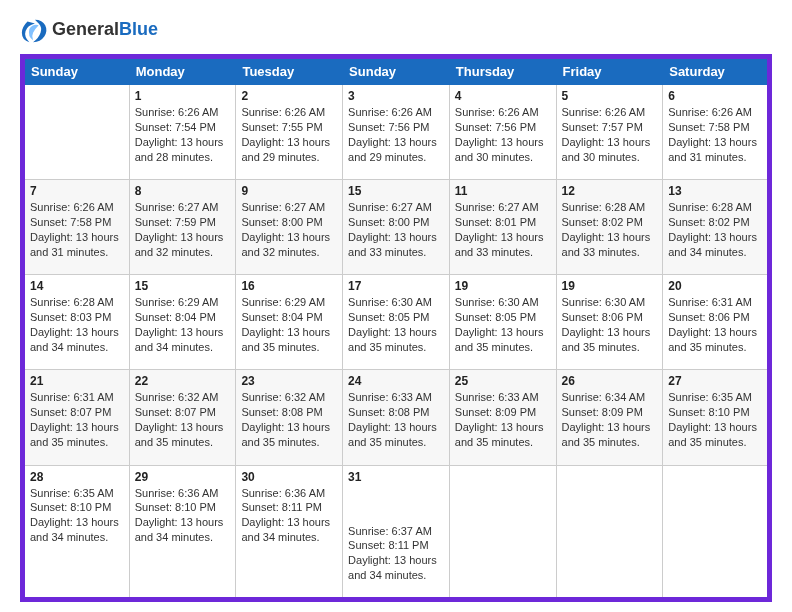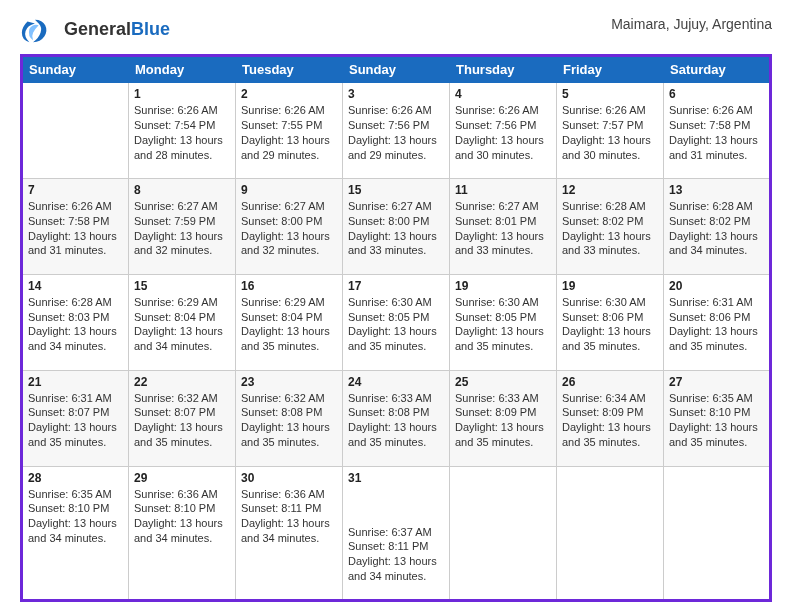--- a/index.html
+++ b/index.html
@@ -19,21 +19,21 @@
     }
     .header {
       display: flex;
       justify-content: space-between;
       align-items: flex-start;
       margin-bottom: 10px;
     }
     .logo {
       display: flex;
       align-items: center;
-      gap: 16px;
+      gap: 4px;
     }
     .logo-text {
       font-size: 18px;
       font-weight: bold;
       line-height: 1.1;
     }
     .logo-general { color: #333; }
     .logo-blue { color: #1a6bbf; }
     .logo-icon {
       width: 28px;
@@ -47,21 +47,21 @@
       font-weight: bold;
       color: #222;
       line-height: 1.1;
     }
     .location {
       font-size: 14px;
       color: #444;
     }
     .calendar {
       flex: 1;
-      border: 3px solid #6d28d9;
+      border: 5px solid #6d28d9;
       border-collapse: collapse;
       width: 100%;
       table-layout: fixed;
     }
     .calendar th {
       background-color: #1a6bbf;
       color: white;
       text-align: left;
       padding: 5px 6px;
       font-size: 13px;
@@ -109,21 +109,20 @@
       <svg class="logo-icon" viewBox="0 0 30 30" xmlns="http://www.w3.org/2000/svg">
         <path d="M8 6 Q2 12 2 18 Q2 26 10 28 Q4 22 6 16 Q8 10 16 8 Z" fill="#1a6bbf"></path>
         <path d="M16 4 Q24 4 27 10 Q30 16 26 22 Q22 28 14 28 Q20 24 22 18 Q24 12 20 8 Z" fill="#1a6bbf"></path>
         <path d="M10 14 Q14 8 20 10 Q16 14 14 18 Q12 22 14 26 Q8 22 10 14 Z" fill="#4da6ff" opacity="0.7"></path>
       </svg>
       <div>
         <div class="logo-text"><span class="logo-general">General</span><span class="logo-blue">Blue</span></div>
       </div>
     </div>
     <div class="title-block">
-      <div class="location">Maimara, Jujuy, Argentina</div>
     </div>
   </div>
 
   <table class="calendar">
     <thead>
       <tr>
       <th>Sunday</th>
           <th>Monday</th>
           <th>Tuesday</th>
           <th>Sunday</th>

